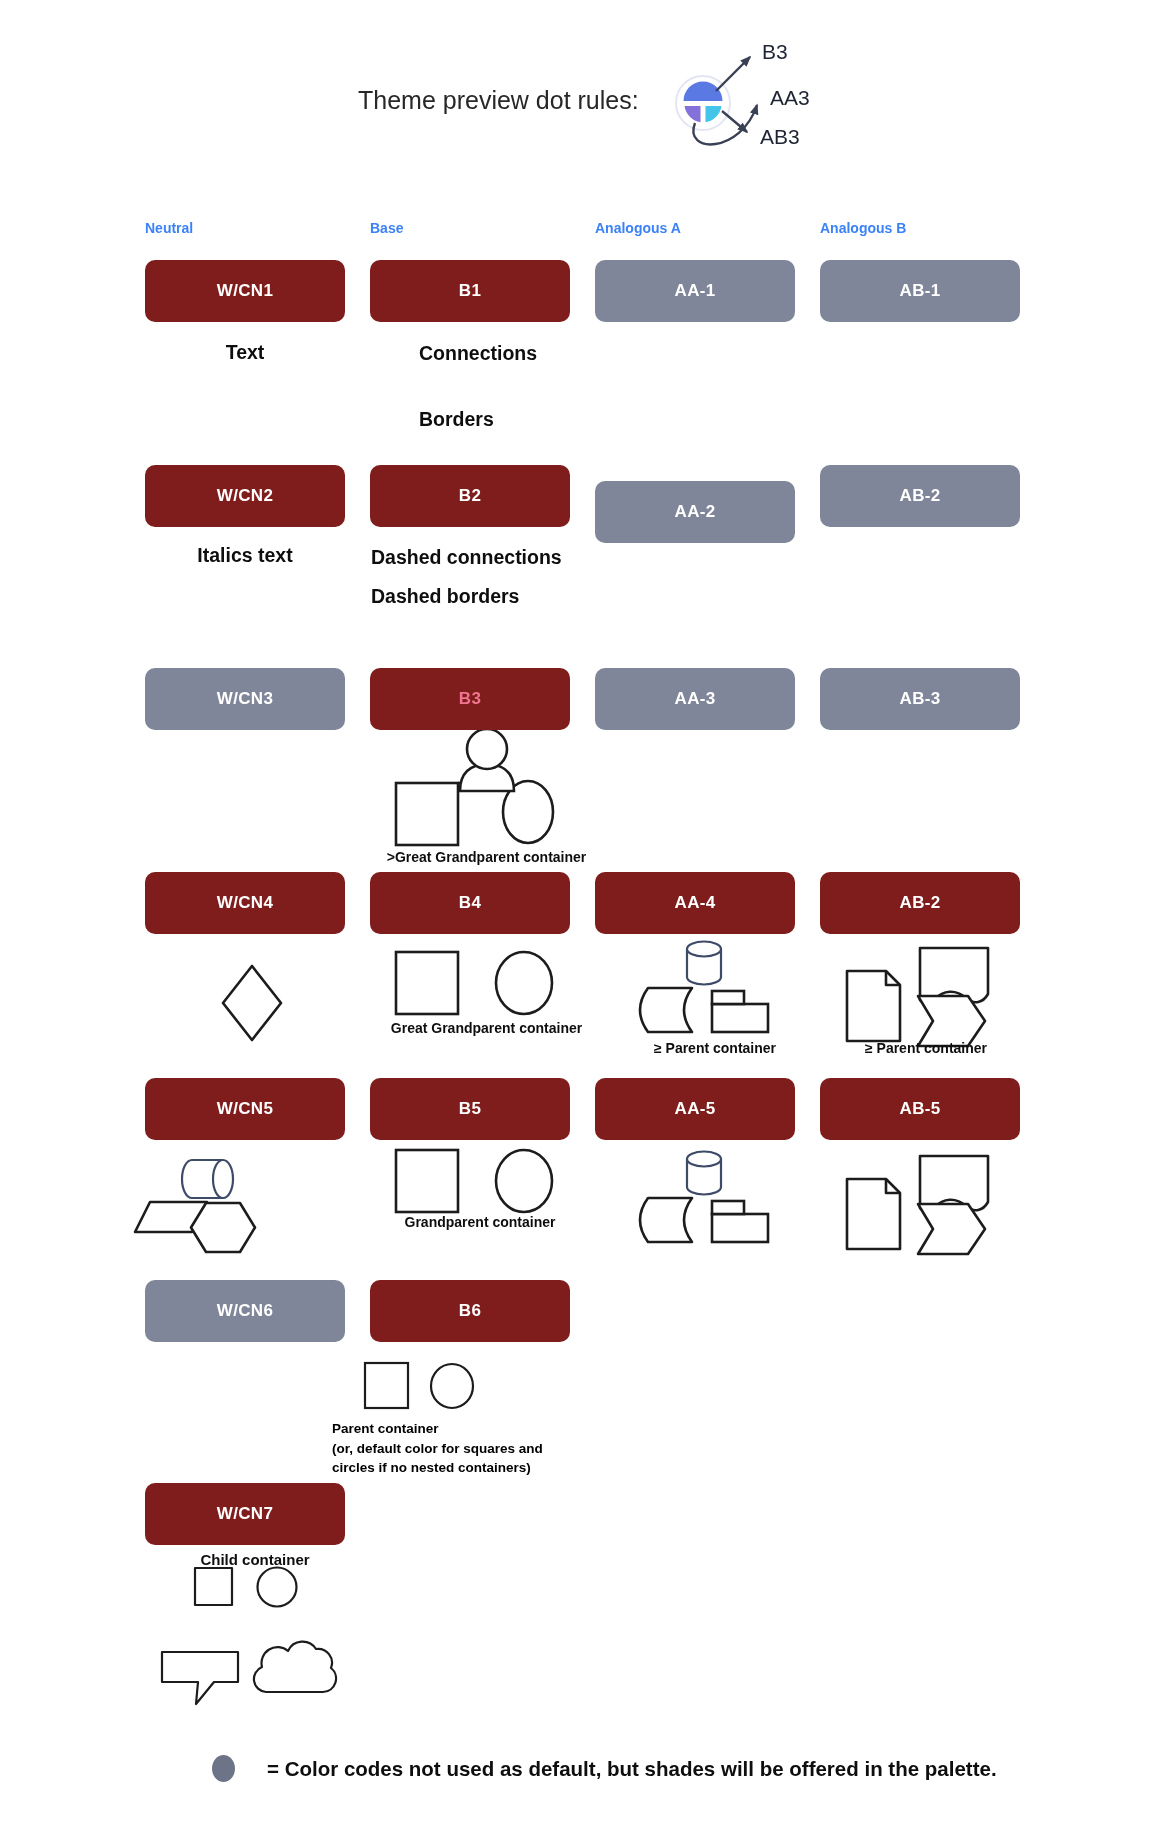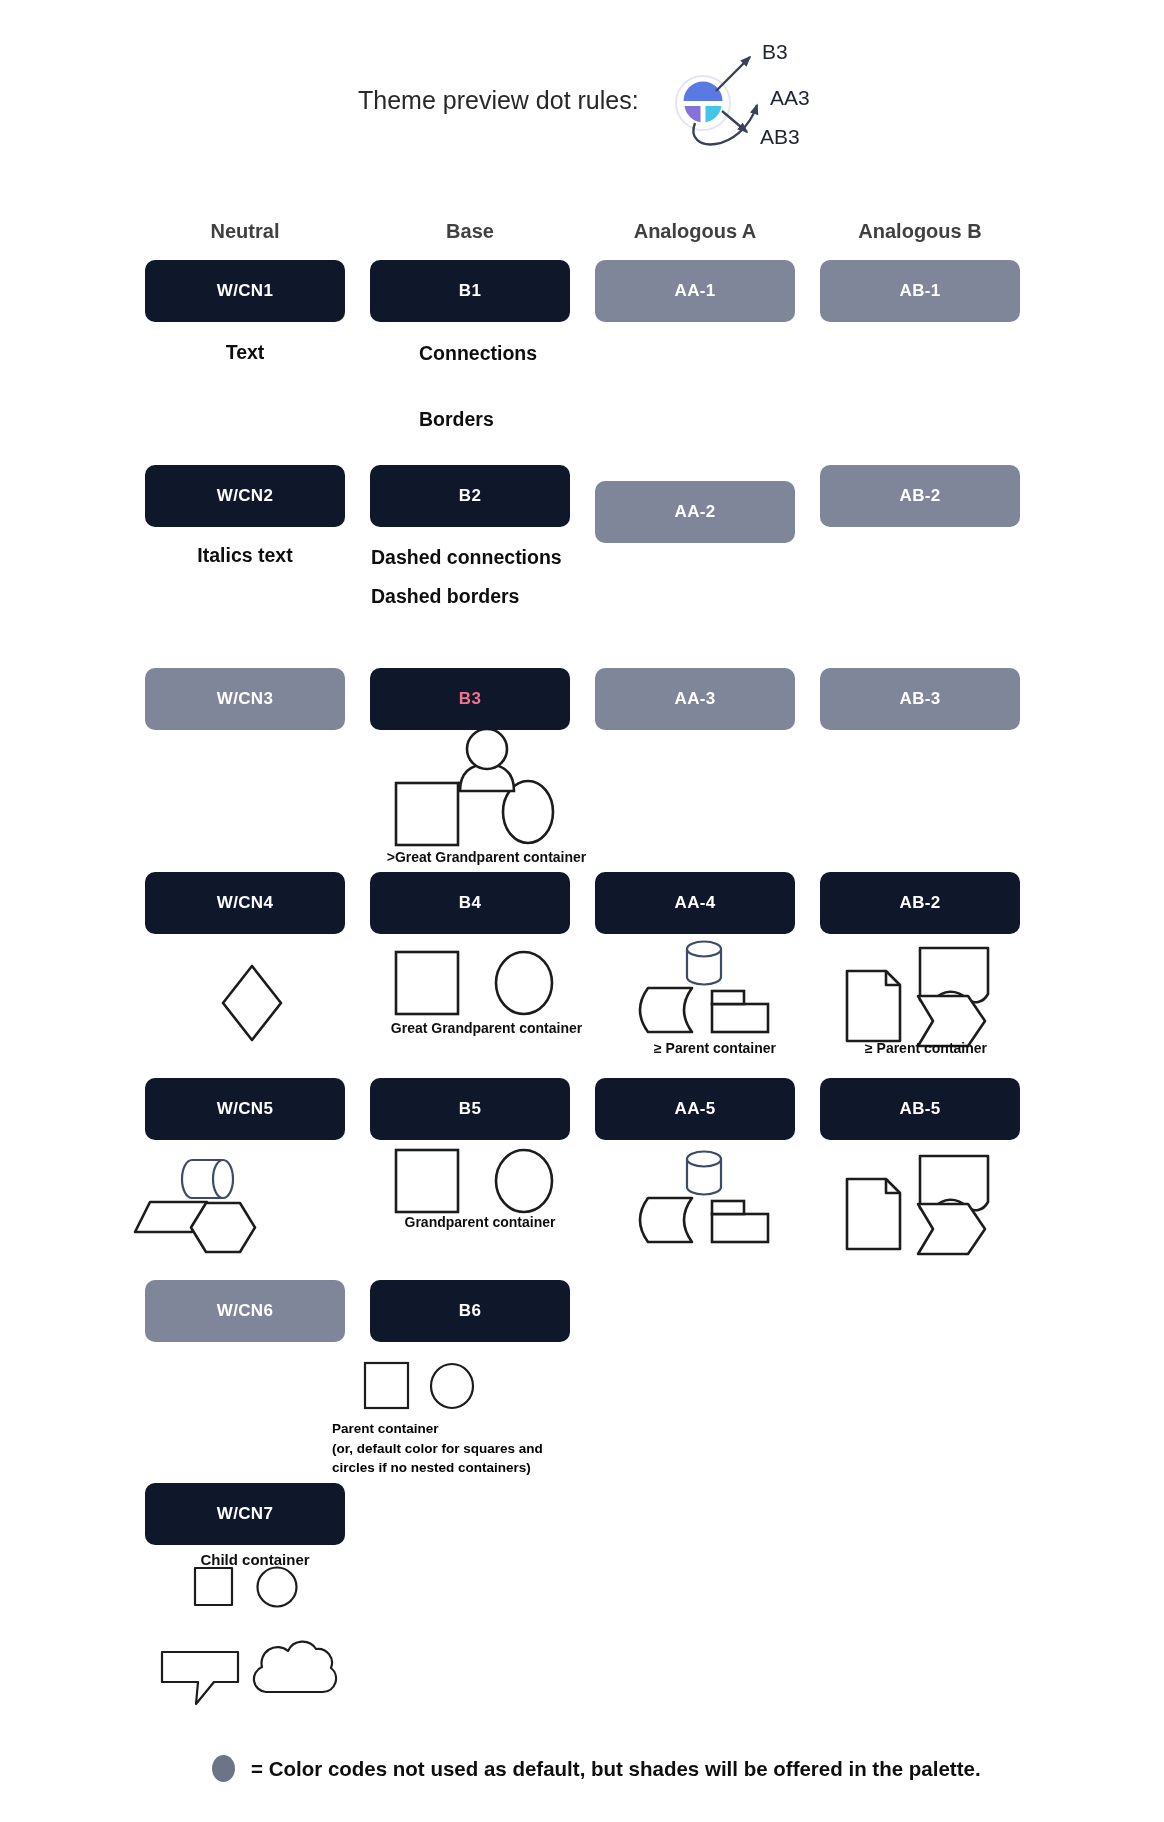--- a/index.html
+++ b/index.html
@@ -1,33 +1,33 @@
 <!DOCTYPE html>
 <html><head>
 <meta charset="utf-8">
 <style>
   html,body{margin:0;padding:0;background:#ffffff;}
   .canvas{position:relative;width:1164px;height:1822px;background:#fff;overflow:hidden;
           font-family:"Liberation Sans",sans-serif;color:#111;}
   .layer{position:absolute;left:0;top:0;}
   .title{position:absolute;left:358px;top:86px;font-size:25px;font-weight:500;color:#272727;white-space:nowrap;}
   .dotlbl{position:absolute;font-size:21px;font-weight:500;color:#1f2434;white-space:nowrap;}
-  .hdr{position:absolute;width:200px;text-align:center;font-size:20px;font-weight:700;color:#404040;}
+  .hdr{position:absolute;width:200px;text-align:left;font-size:14px;font-weight:700;color:#3b82f6;}
   .pill{position:absolute;width:200px;height:62px;border-radius:10px;display:flex;align-items:center;
         justify-content:center;font-size:17px;font-weight:700;letter-spacing:.3px;color:#fff;}
-  .pill.dark{background:#0f172a;}
+  .pill.dark{background:#7f1d1d;}
   .pill.gray{background:#808699;}
   .pill.pink{color:#f0748f;}
   .note{position:absolute;font-size:19.5px;font-weight:700;color:#0e0e0e;white-space:nowrap;}
   .ctr{width:200px;text-align:center;}
   .cap{position:absolute;font-size:14px;font-weight:700;color:#0e0e0e;white-space:nowrap;}
   .cap.ctr2{text-align:center;}
   .parent-block{position:absolute;left:332px;top:1419px;font-size:13.5px;font-weight:700;
                 line-height:19.5px;color:#000000;white-space:nowrap;}
-  .legend{position:absolute;left:212px;top:1755px;display:flex;align-items:center;gap:16px;}
+  .legend{position:absolute;left:212px;top:1755px;display:flex;align-items:center;gap:32px;}
   .legend-dot{width:23px;height:27px;border-radius:50%;background:#6e7487;flex:0 0 auto;}
   .legend-text{font-size:20.5px;font-weight:700;color:#0e0e0e;white-space:nowrap;}
 </style>
 </head>
 <body>
 
 <div class="canvas">
 
   <svg class="layer" width="1164" height="1822" viewBox="0 0 1164 1822">
     <defs>

